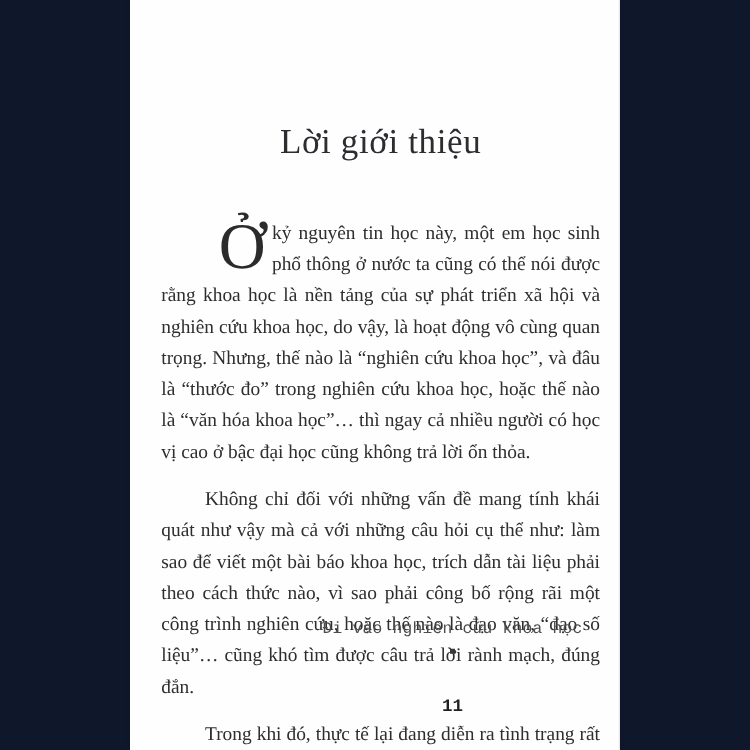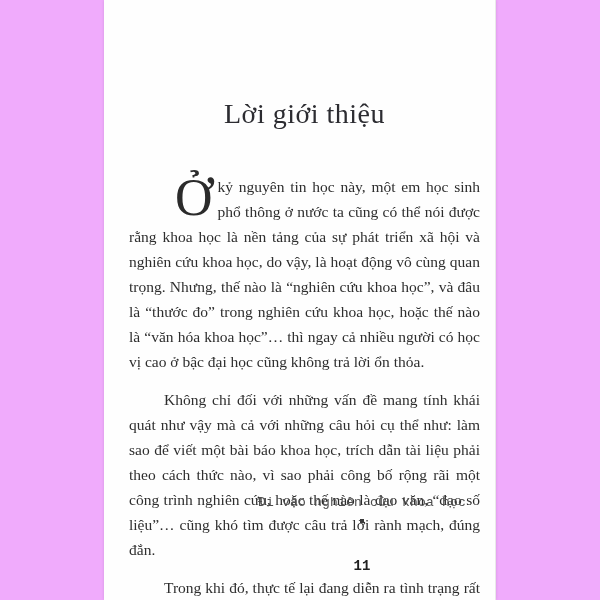--- a/index.html
+++ b/index.html
@@ -6,21 +6,21 @@
   html, body {
     margin: 0;
     padding: 0;
     background: #cdcdcd;
     font-family: "Liberation Serif", serif;
   }
   .stage {
     position: relative;
     width: 600px;
     height: 600px;
-    background: #f0abfc;
+    background: #0f172a;
     overflow: hidden;
   }
   .book-page {
     position: absolute;
     left: 104px;
     top: 0;
     width: 392px;
     height: 600px;
     background: #fefefe;
     box-shadow: 0 0 3px rgba(0,0,0,0.12);

